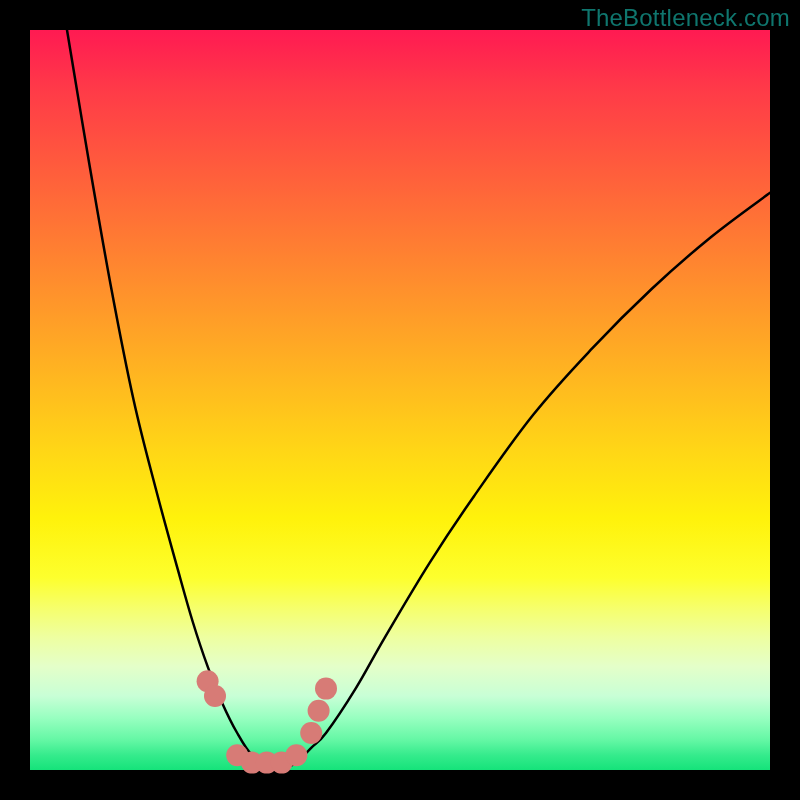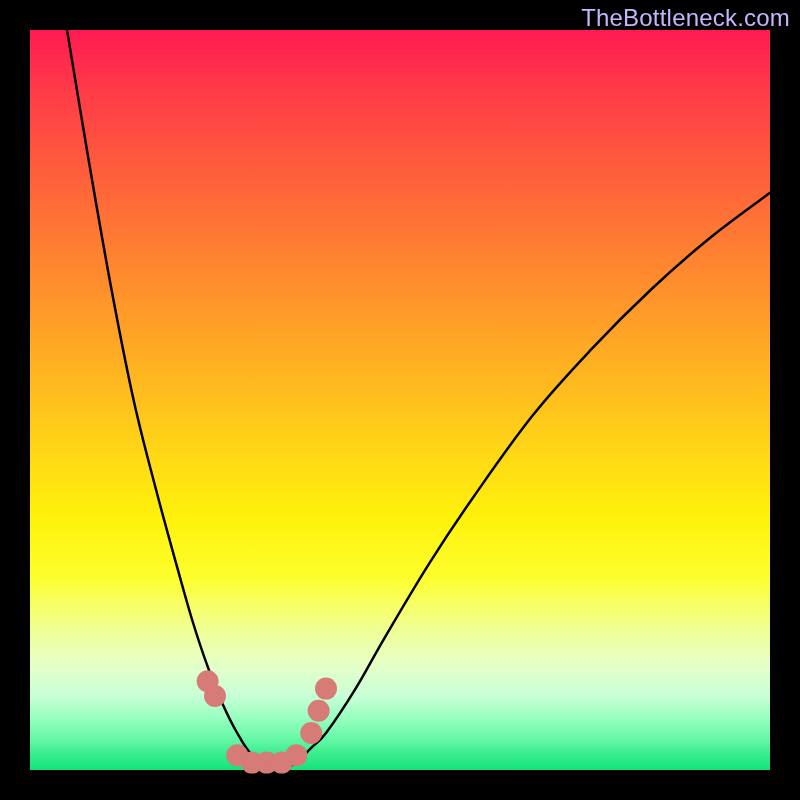--- a/index.html
+++ b/index.html
@@ -43,21 +43,21 @@
       #97ffc0 93%,
       #63f7a4 96%,
       #35eb8c 98%,
       #15e37a 100%
     );
   }
   .watermark {
     position: absolute;
     top: 4px;
     right: 10px;
-    color: #c4b5fd;
+    color: #0f766e;
     font-size: 24px;
     font-weight: 500;
     letter-spacing: 0.2px;
     user-select: none;
   }
   svg.curves {
     position: absolute;
     left: 0;
     top: 0;
     width: 740px;

